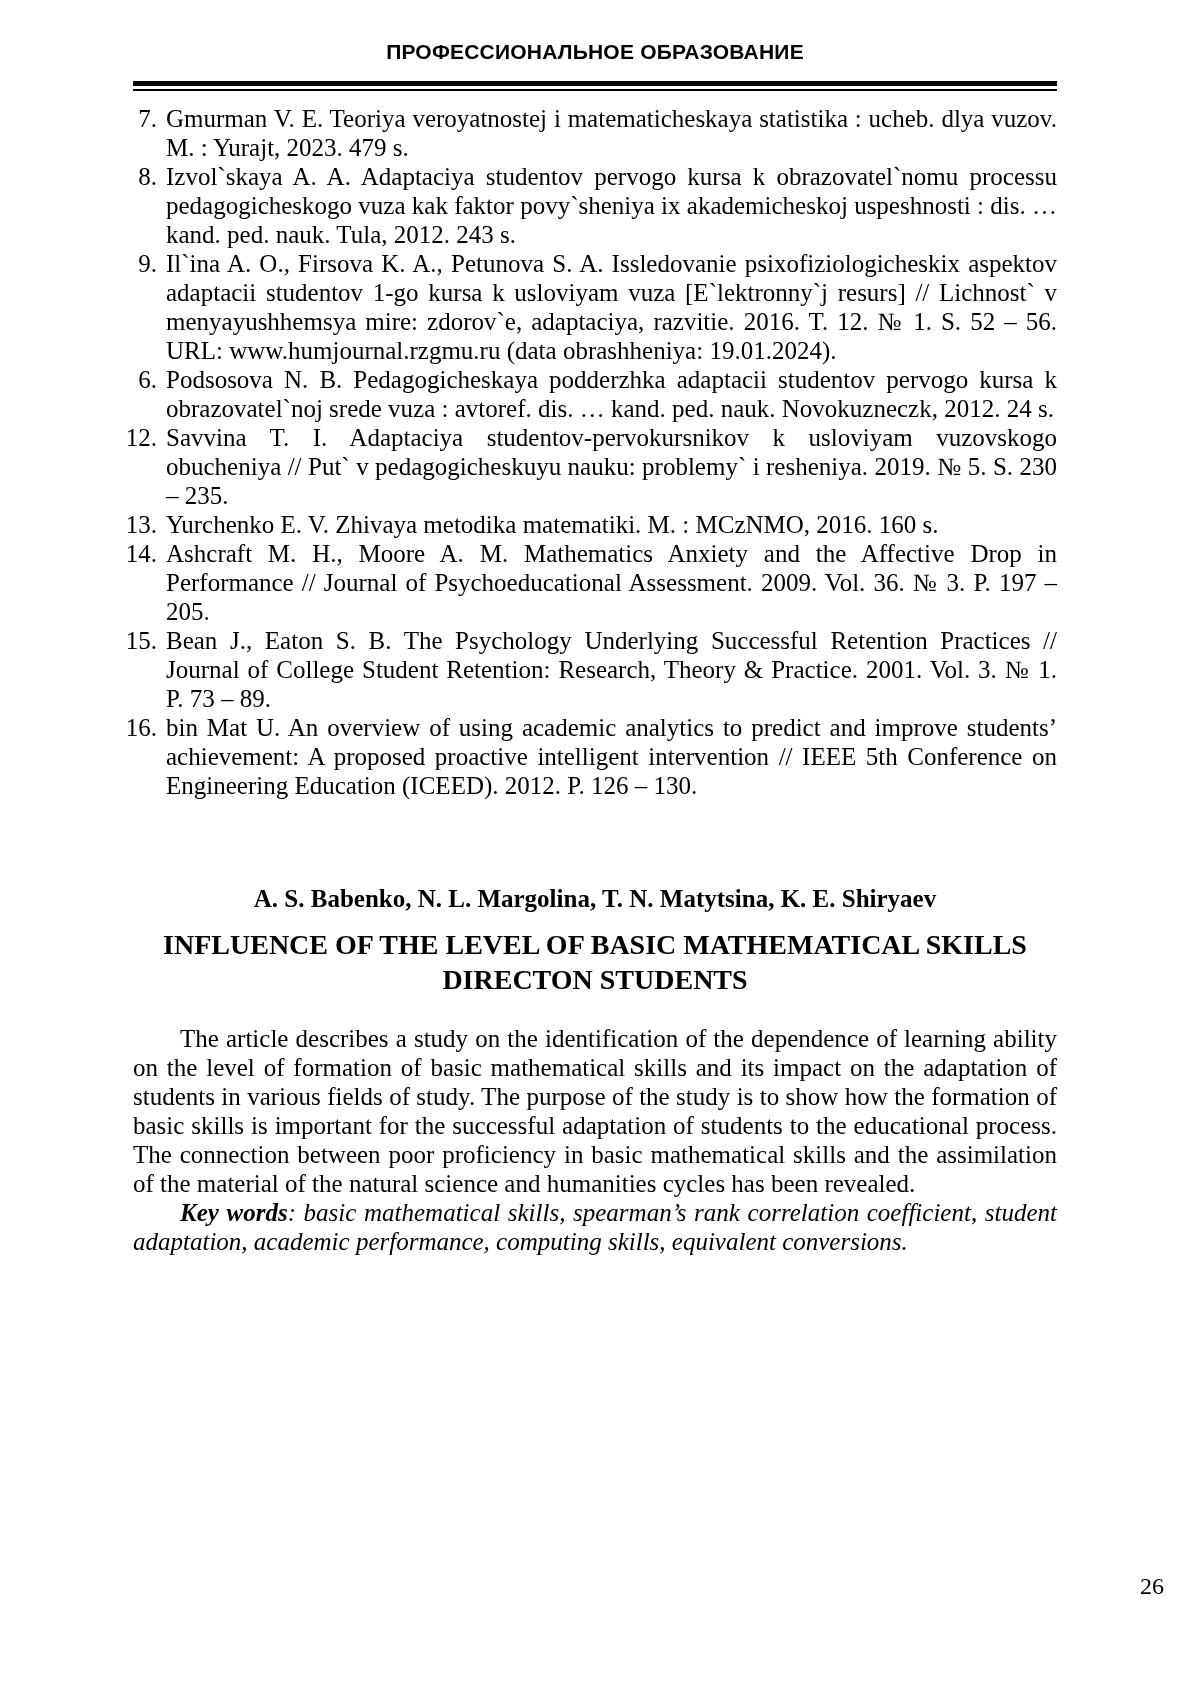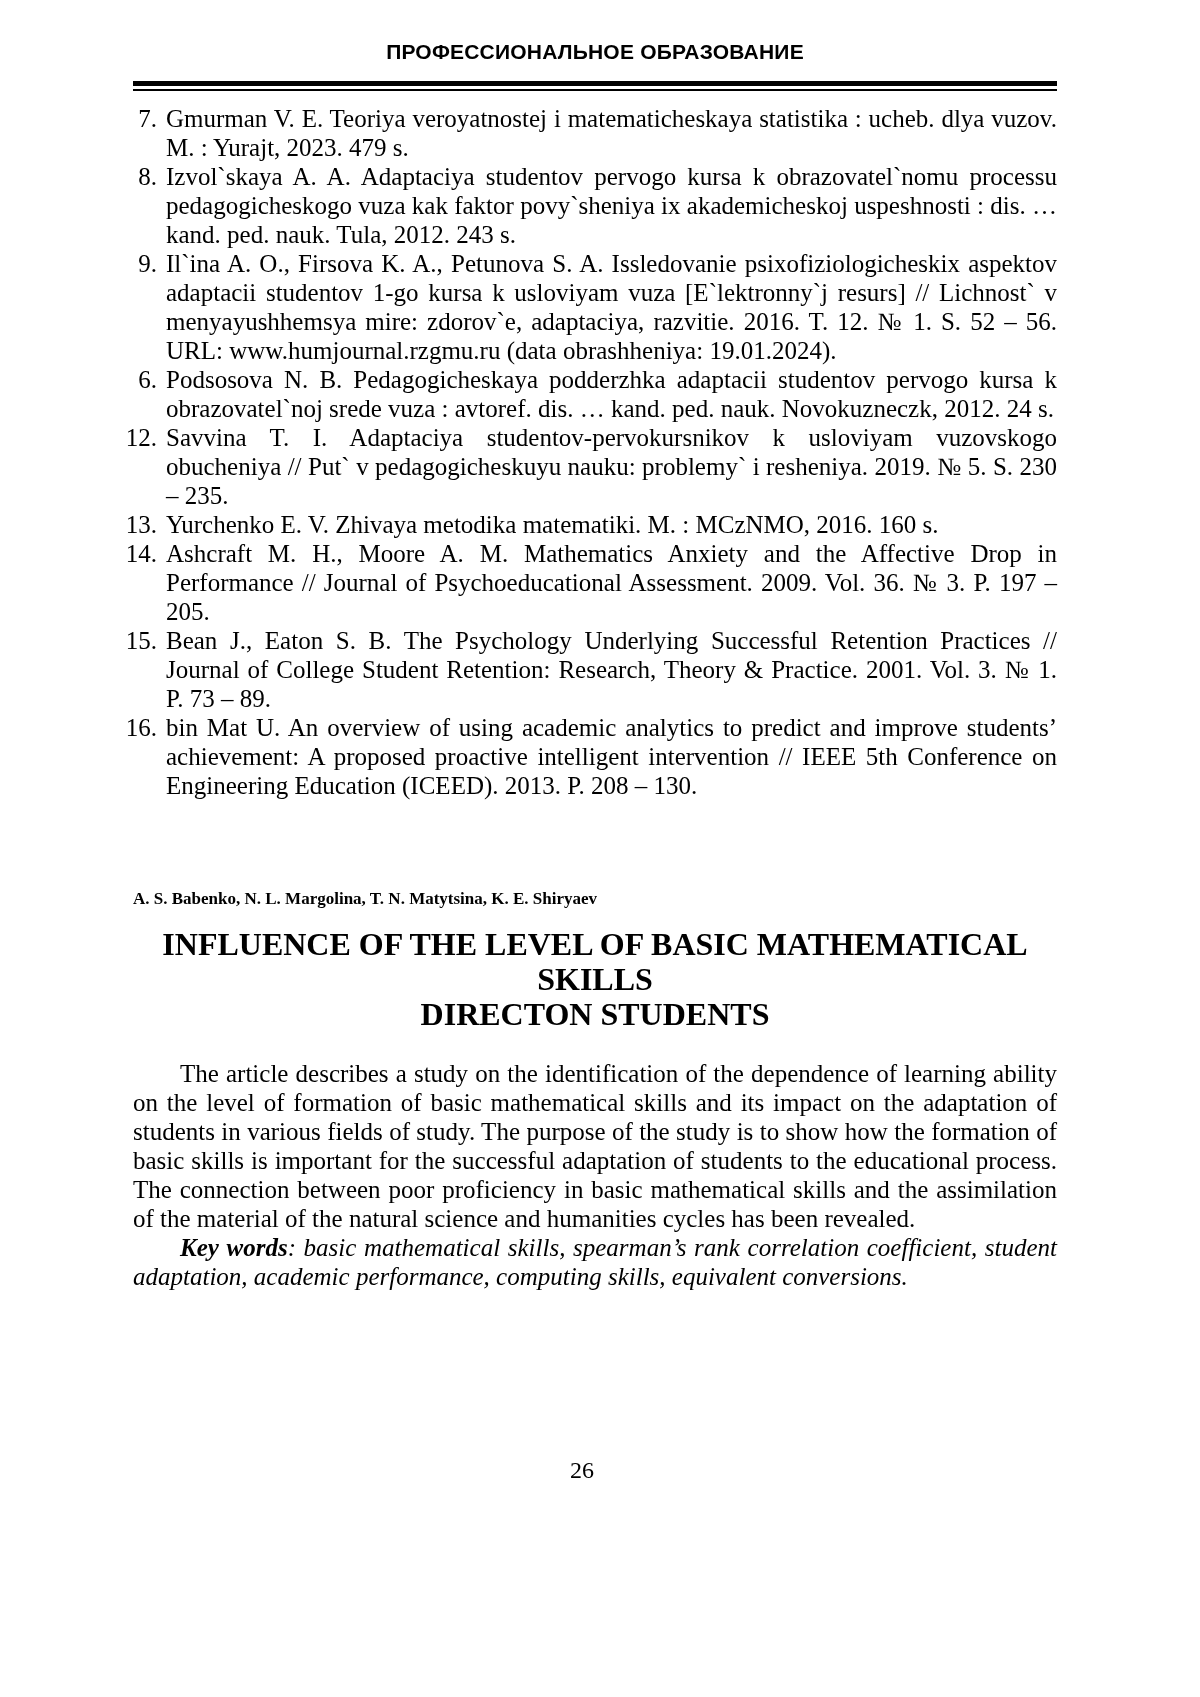--- a/index.html
+++ b/index.html
@@ -57,53 +57,54 @@
   .ref .num {
     position: absolute;
     left: -16px;
     top: 0;
     width: 40px;
     text-align: right;
     white-space: nowrap;
   }
   .authors {
     margin-top: 84px;
+    text-align: center;
     font-weight: bold;
-    font-size: 17px;
+    font-size: 25px;
     line-height: 29px;
   }
   .title {
     margin-top: 14px;
     text-align: center;
     font-weight: bold;
-    font-size: 32px;
+    font-size: 28px;
     line-height: 35px;
   }
   .abstract-block {
     margin-top: 27px;
     font-size: 25px;
     line-height: 29px;
   }
   .abstract-block p {
     margin: 0;
     text-align: justify;
     text-indent: 47px;
   }
   .keywords {
     font-style: italic;
   }
   .keywords .kw-label {
     font-weight: bold;
   }
   .page-number {
     position: absolute;
-    top: 1456px;
+    top: 1572px;
     left: 0;
     width: 1164px;
-    text-align: center;
+    text-align: right;
     font-size: 24px;
     line-height: 28px;
   }
 </style>
 </head>
 <body>
 
 <div class="content">
 
   <div class="running-head">ПРОФЕССИОНАЛЬНОЕ ОБРАЗОВАНИЕ</div>
@@ -138,21 +139,21 @@
     <div class="ref">
       <span class="num">14.</span>
       <span>Ashcraft M. H., Moore A. M. Mathematics Anxiety and the Affective Drop in Performance // Journal of Psychoeducational Assessment. 2009. Vol. 36. № 3. P. 197 – 205.</span>
     </div>
     <div class="ref">
       <span class="num">15.</span>
       <span>Bean J., Eaton S. B. The Psychology Underlying Successful Retention Practices // Journal of College Student Retention: Research, Theory &amp; Practice. 2001. Vol. 3. № 1. P. 73 – 89.</span>
     </div>
     <div class="ref">
       <span class="num">16.</span>
-      <span>bin Mat U. An overview of using academic analytics to predict and improve students’ achievement: A proposed proactive intelligent intervention // IEEE 5th Conference on Engineering Education (ICEED). 2013. P. 208 – 130.</span>
+      <span>bin Mat U. An overview of using academic analytics to predict and improve students’ achievement: A proposed proactive intelligent intervention // IEEE 5th Conference on Engineering Education (ICEED). 2012. P. 126 – 130.</span>
     </div>
   </div>
 
   <div class="authors">A. S. Babenko, N. L. Margolina, T. N. Matytsina, K. E. Shiryaev</div>
 
   <div class="title">
     <div>INFLUENCE OF THE LEVEL OF BASIC MATHEMATICAL SKILLS</div>
     <div>DIRECTON STUDENTS</div>
   </div>
 

